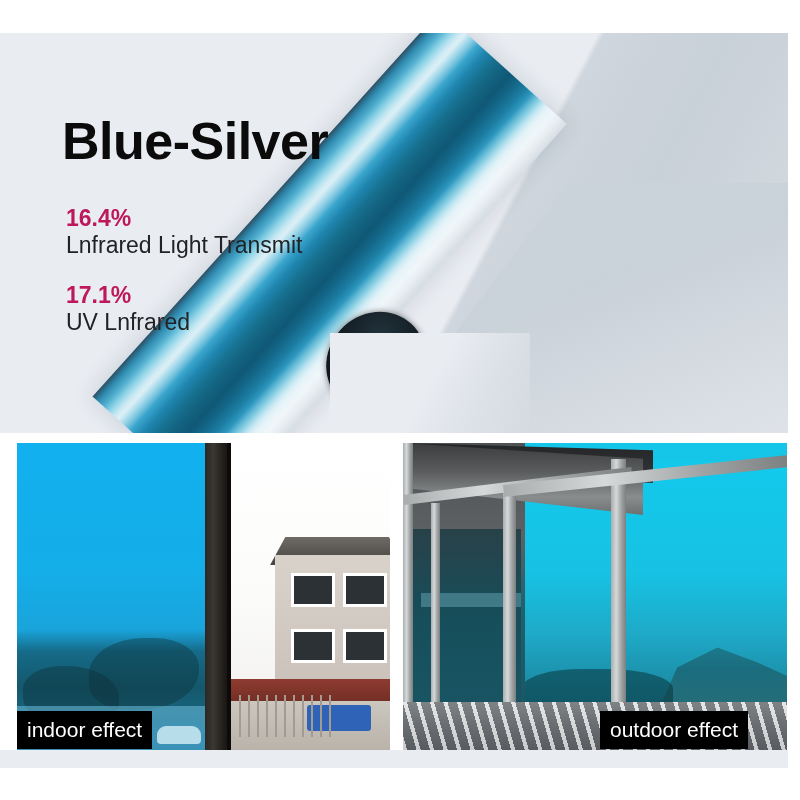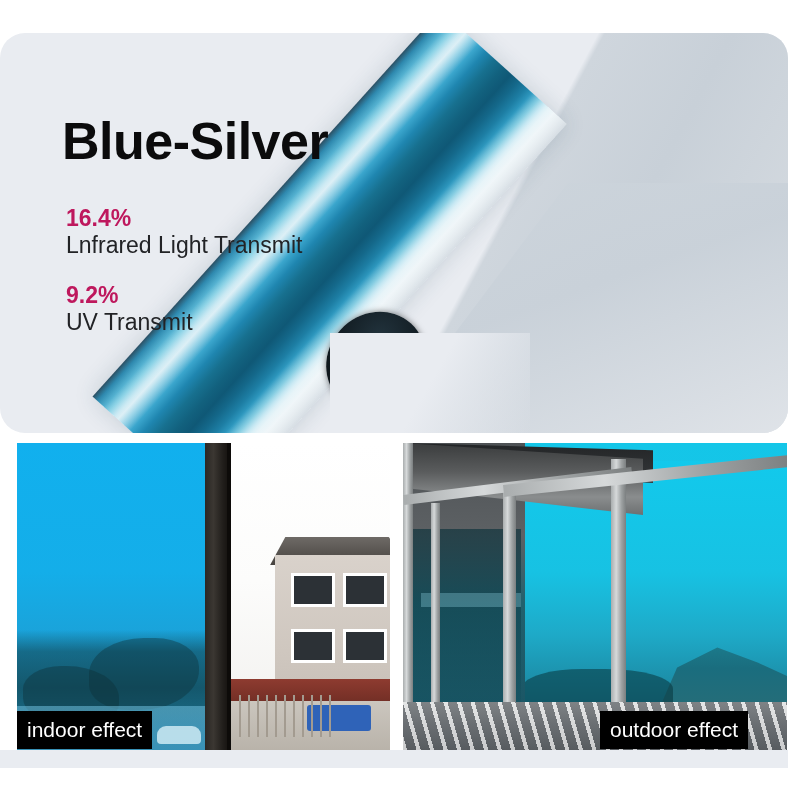--- a/index.html
+++ b/index.html
@@ -22,21 +22,20 @@
 
   
   .hero {
     position: absolute;
     left: 0px;
     top: 33px;
     width: 788px;
     height: 400px;
     background: #e9ecf1;
     overflow: hidden;
-    border-radius: 25px;
   }
   
   .hero-silver {
     position: absolute;
     left: 330px;
     top: 0px;
     width: 458px;
     height: 400px;
     background: linear-gradient(118deg,
         rgba(255,255,255,0.0) 0%,
@@ -360,22 +359,22 @@
     </div>
 
     <div class="hero-title">Blue-Silver</div>
 
     <div class="specs">
       <div class="spec-block">
         <div class="spec-value">16.4%</div>
         <div class="spec-label">Lnfrared Light Transmit</div>
       </div>
       <div class="spec-block">
-        <div class="spec-value">9.2%</div>
-        <div class="spec-label">UV Transmit</div>
+        <div class="spec-value">17.1%</div>
+        <div class="spec-label">UV Lnfrared</div>
       </div>
     </div>
   </div>
 
   <div class="photo photo-indoor">
     <div class="in-sky-white"></div>
 
     <div class="in-tinted-pane"></div>
     <div class="in-tint-trees"></div>
     <div class="in-tint-blob1"></div>

